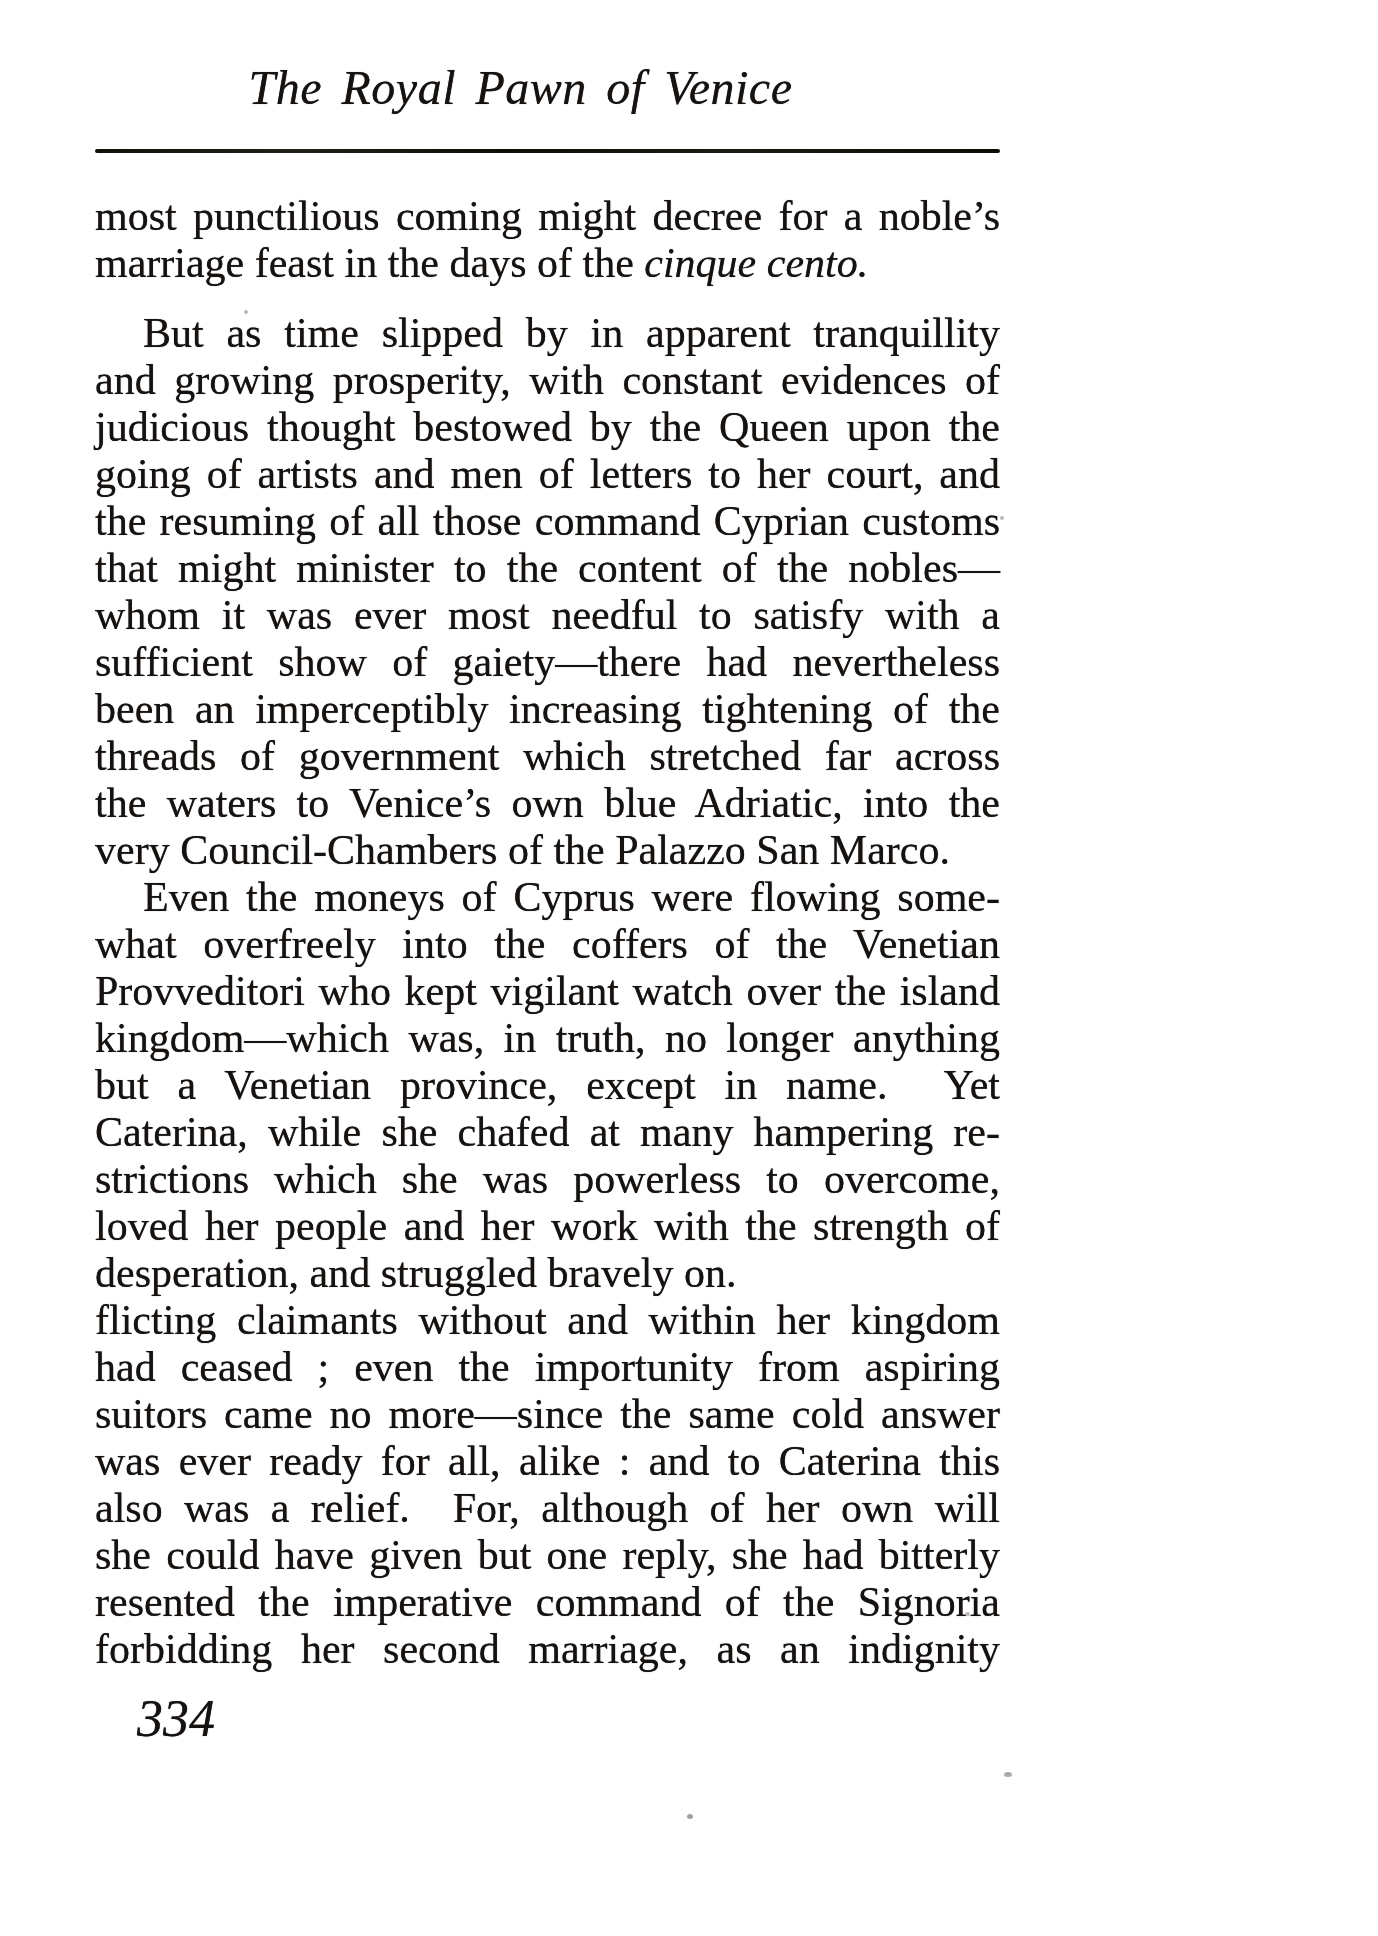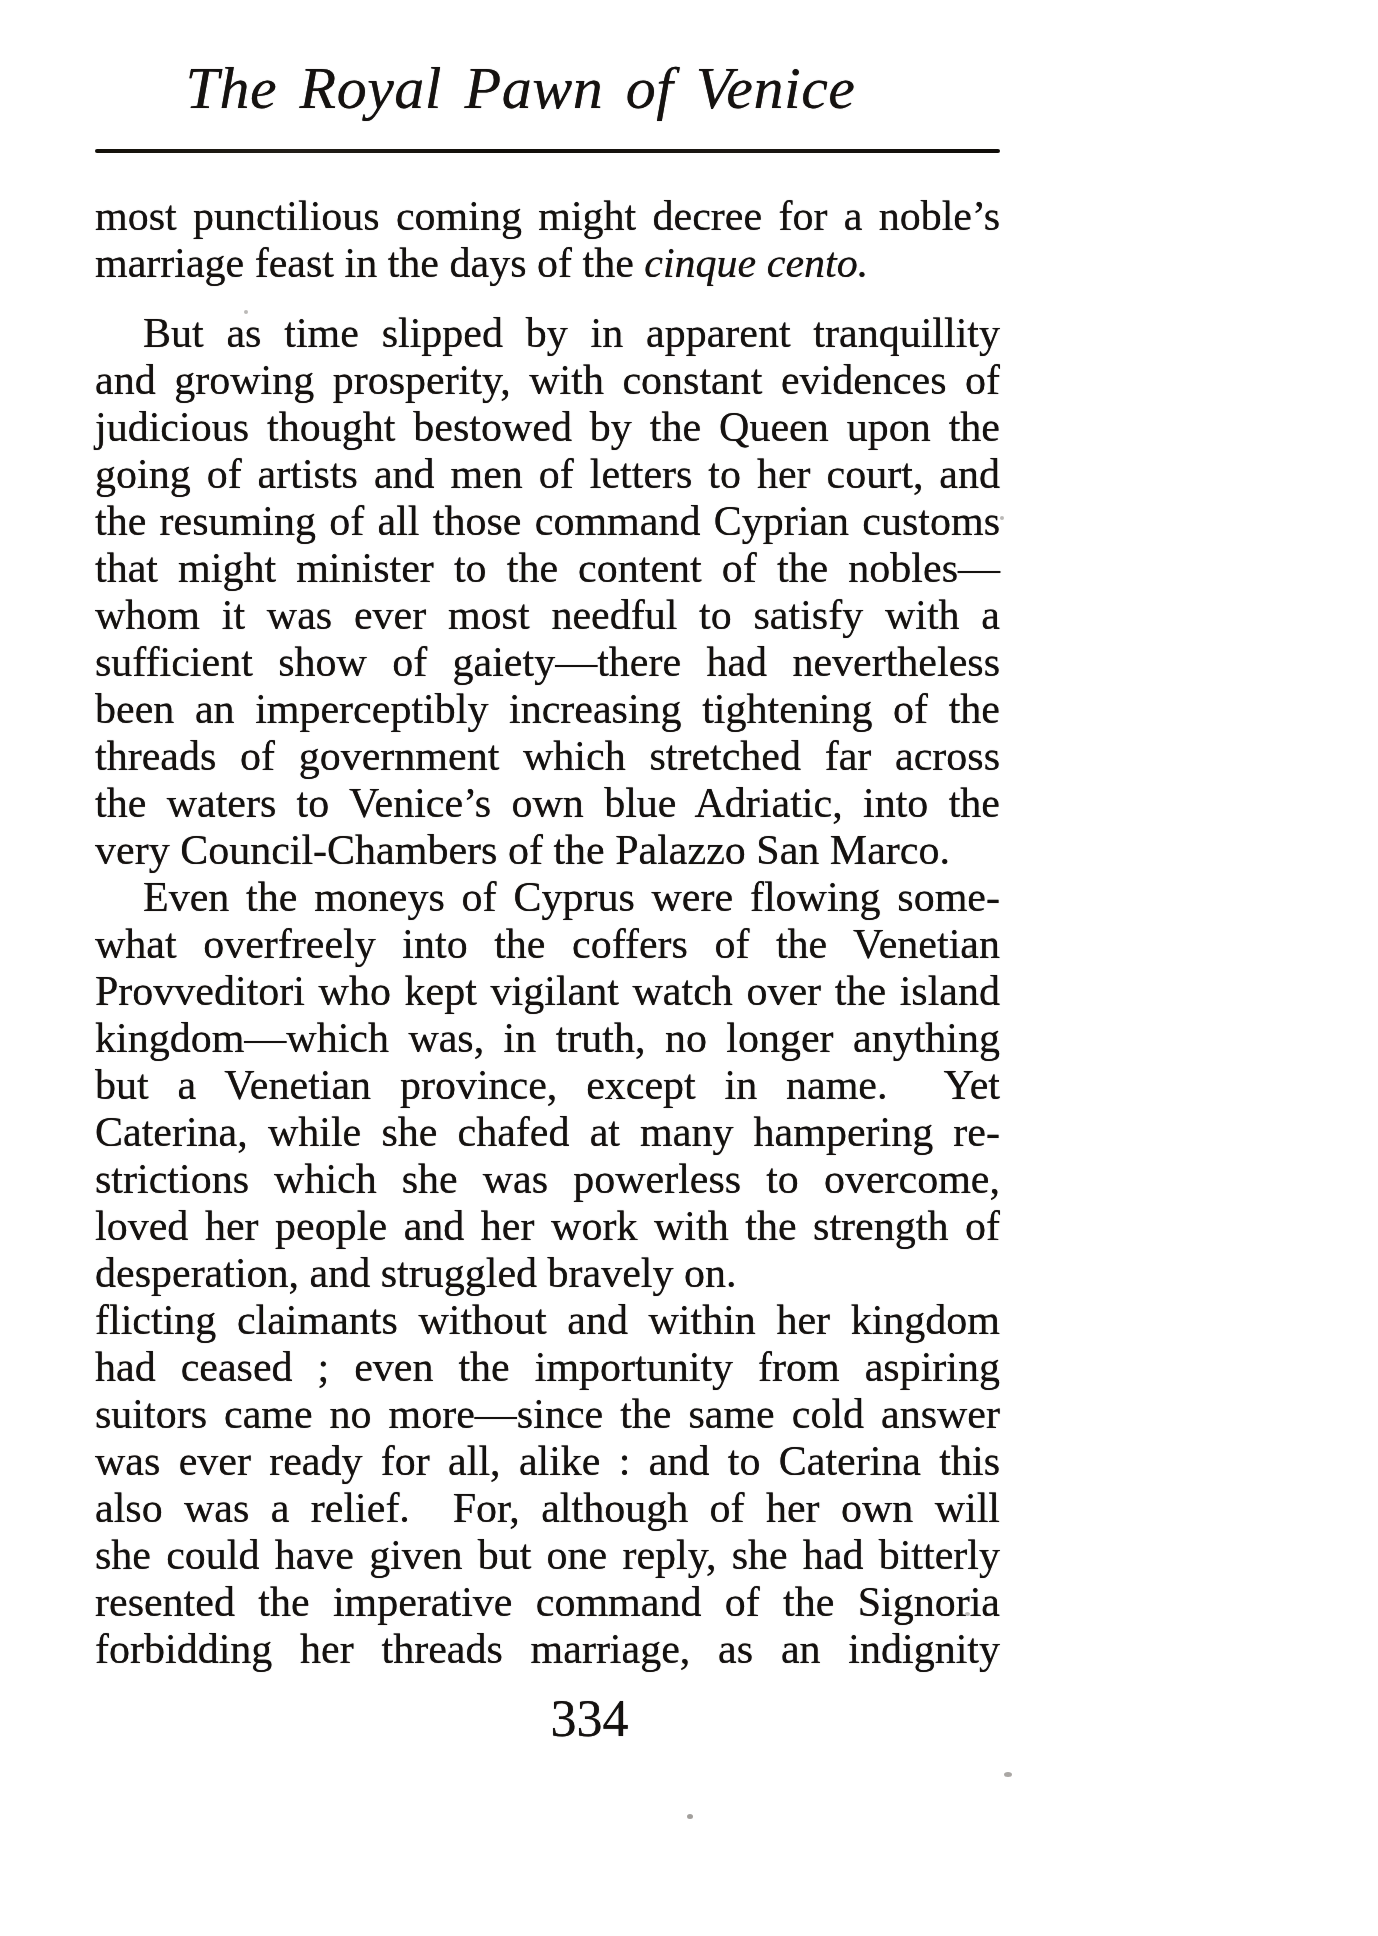--- a/index.html
+++ b/index.html
@@ -20,21 +20,21 @@
     color: var(--ink);
     font-family: "Liberation Serif", "DejaVu Serif", serif;
   }
   .content {
     width: 905px;
     margin-left: 95px;
   }
   .running-title {
     font-style: italic;
     font-weight: normal;
-    font-size: 60px;
+    font-size: 48px;
     line-height: 70px;
     margin: 53px 0 0 0;
     text-align: center;
     word-spacing: 7px;
     letter-spacing: 0.5px;
     transform: translateX(-27px);
     text-shadow: 0 0 0.7px rgba(21,18,16,0.85);
   }
   .header-rule {
     height: 4px;
@@ -51,23 +51,24 @@
   .line {
     text-align: justify;
     text-align-last: justify;
   }
   .line.para-end { text-align-last: left; }
   .line.indent { padding-left: 48px; }
   .line.gap-before { margin-top: 23px; }
   .it { font-style: italic; }
   .page-number {
     margin-top: 18px;
+    font-style: italic;
     font-size: 52px;
     line-height: 56px;
-    text-align: center;
+    text-align: left;
     transform: translateX(42px);
     text-shadow: 0 0 0.7px rgba(21,18,16,0.85);
   }
   .speck {
     position: absolute;
     background: #55504a;
     border-radius: 50%;
   }
 </style>
 </head>
@@ -101,21 +102,21 @@
         <div class="line"><span>strictions which she was powerless to overcome,</span></div>
         <div class="line"><span>loved her people and her work with the strength of</span></div>
         <div class="line para-end"><span>desperation, and struggled bravely on.</span></div>
         <div class="line"><span>flicting claimants without and within her kingdom</span></div>
         <div class="line"><span>had ceased ; even the importunity from aspiring</span></div>
         <div class="line"><span>suitors came no more—since the same cold answer</span></div>
         <div class="line"><span>was ever ready for all, alike : and to Caterina this</span></div>
         <div class="line"><span>also was a relief.&nbsp; For, although of her own will</span></div>
         <div class="line"><span>she could have given but one reply, she had bitterly</span></div>
         <div class="line"><span>resented the imperative command of the Signoria</span></div>
-        <div class="line"><span>forbidding her threads marriage, as an indignity</span></div>
+        <div class="line"><span>forbidding her second marriage, as an indignity</span></div>
       </div>
     <div class="page-number">334</div>
   </div>
 <div class="speck" style="left: 687px; top: 1814px; width: 6px; height: 5px; opacity: 0.55;"></div>
     <div class="speck" style="left: 965px; top: 1612px; width: 5px; height: 4px; opacity: 0.4;"></div>
     <div class="speck" style="left: 1000px; top: 516px; width: 4px; height: 4px; opacity: 0.4;"></div>
     <div class="speck" style="left: 969px; top: 951px; width: 5px; height: 4px; opacity: 0.45;"></div>
     <div class="speck" style="left: 244px; top: 310px; width: 4px; height: 4px; opacity: 0.4;"></div>
     <div class="speck" style="left: 1004px; top: 1772px; width: 8px; height: 5px; opacity: 0.5;"></div>
   </div>

